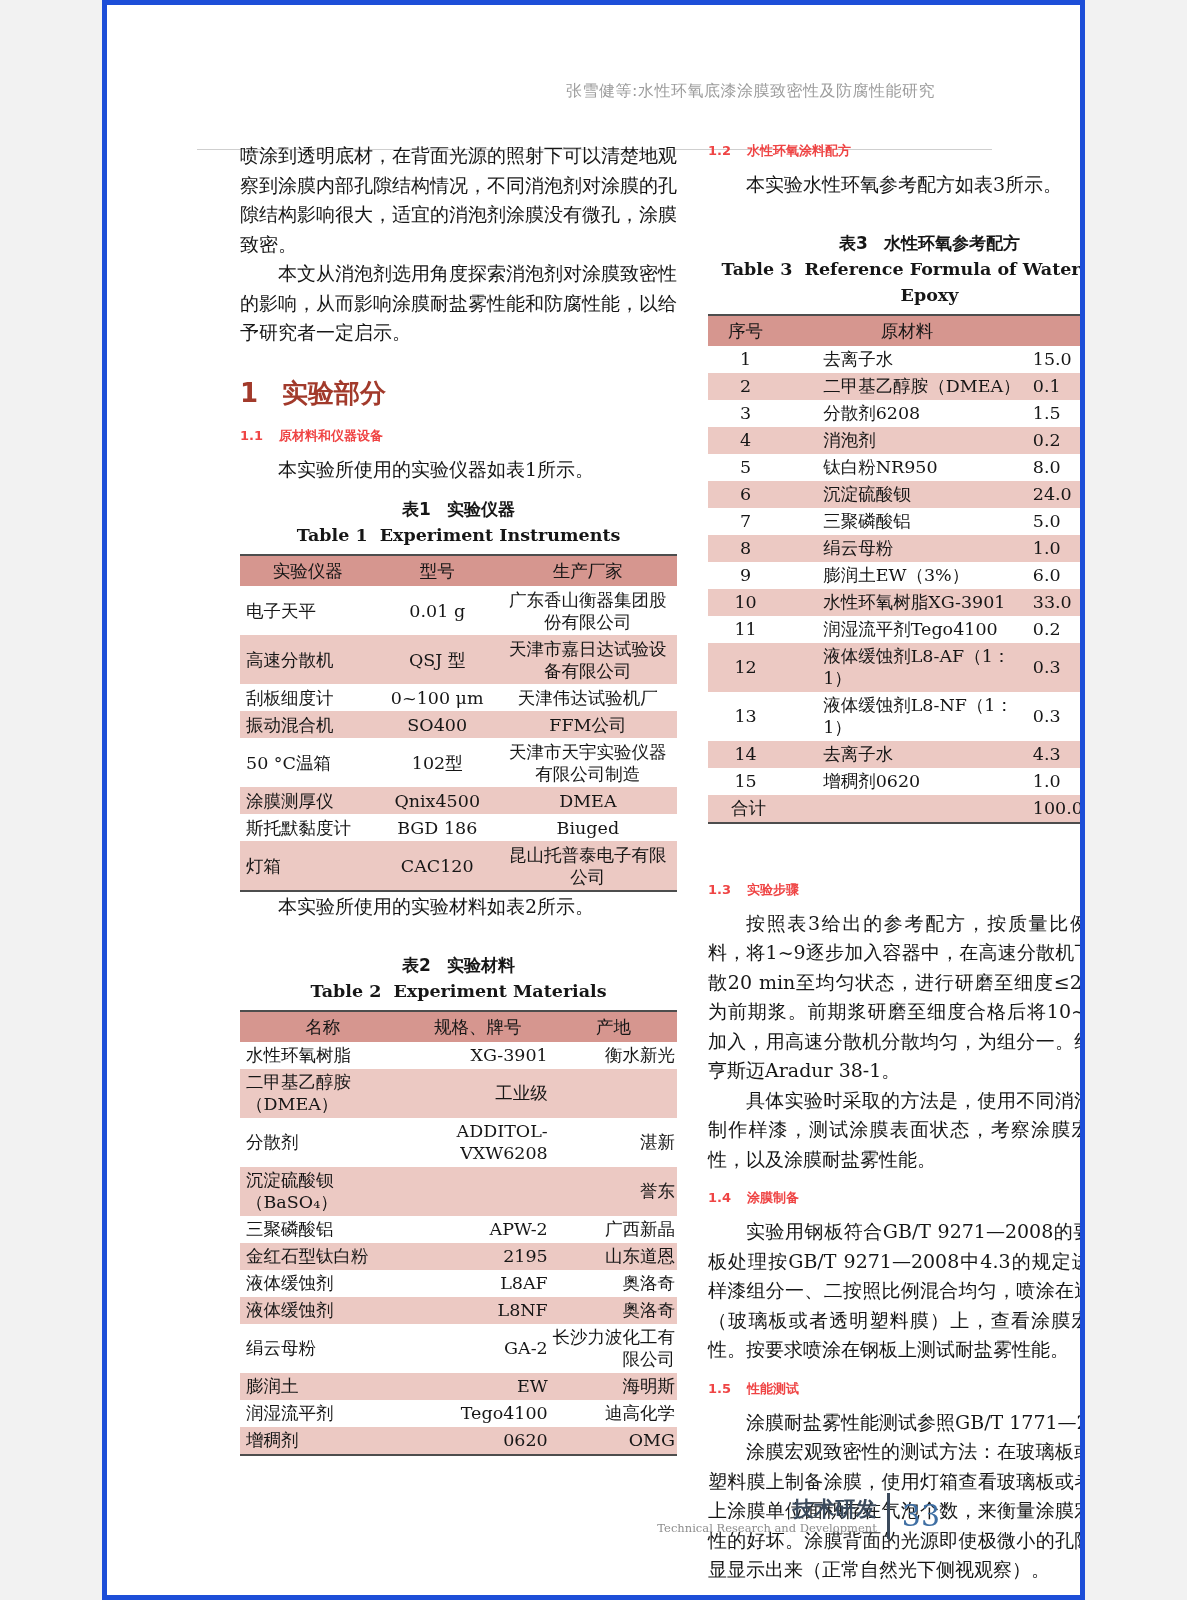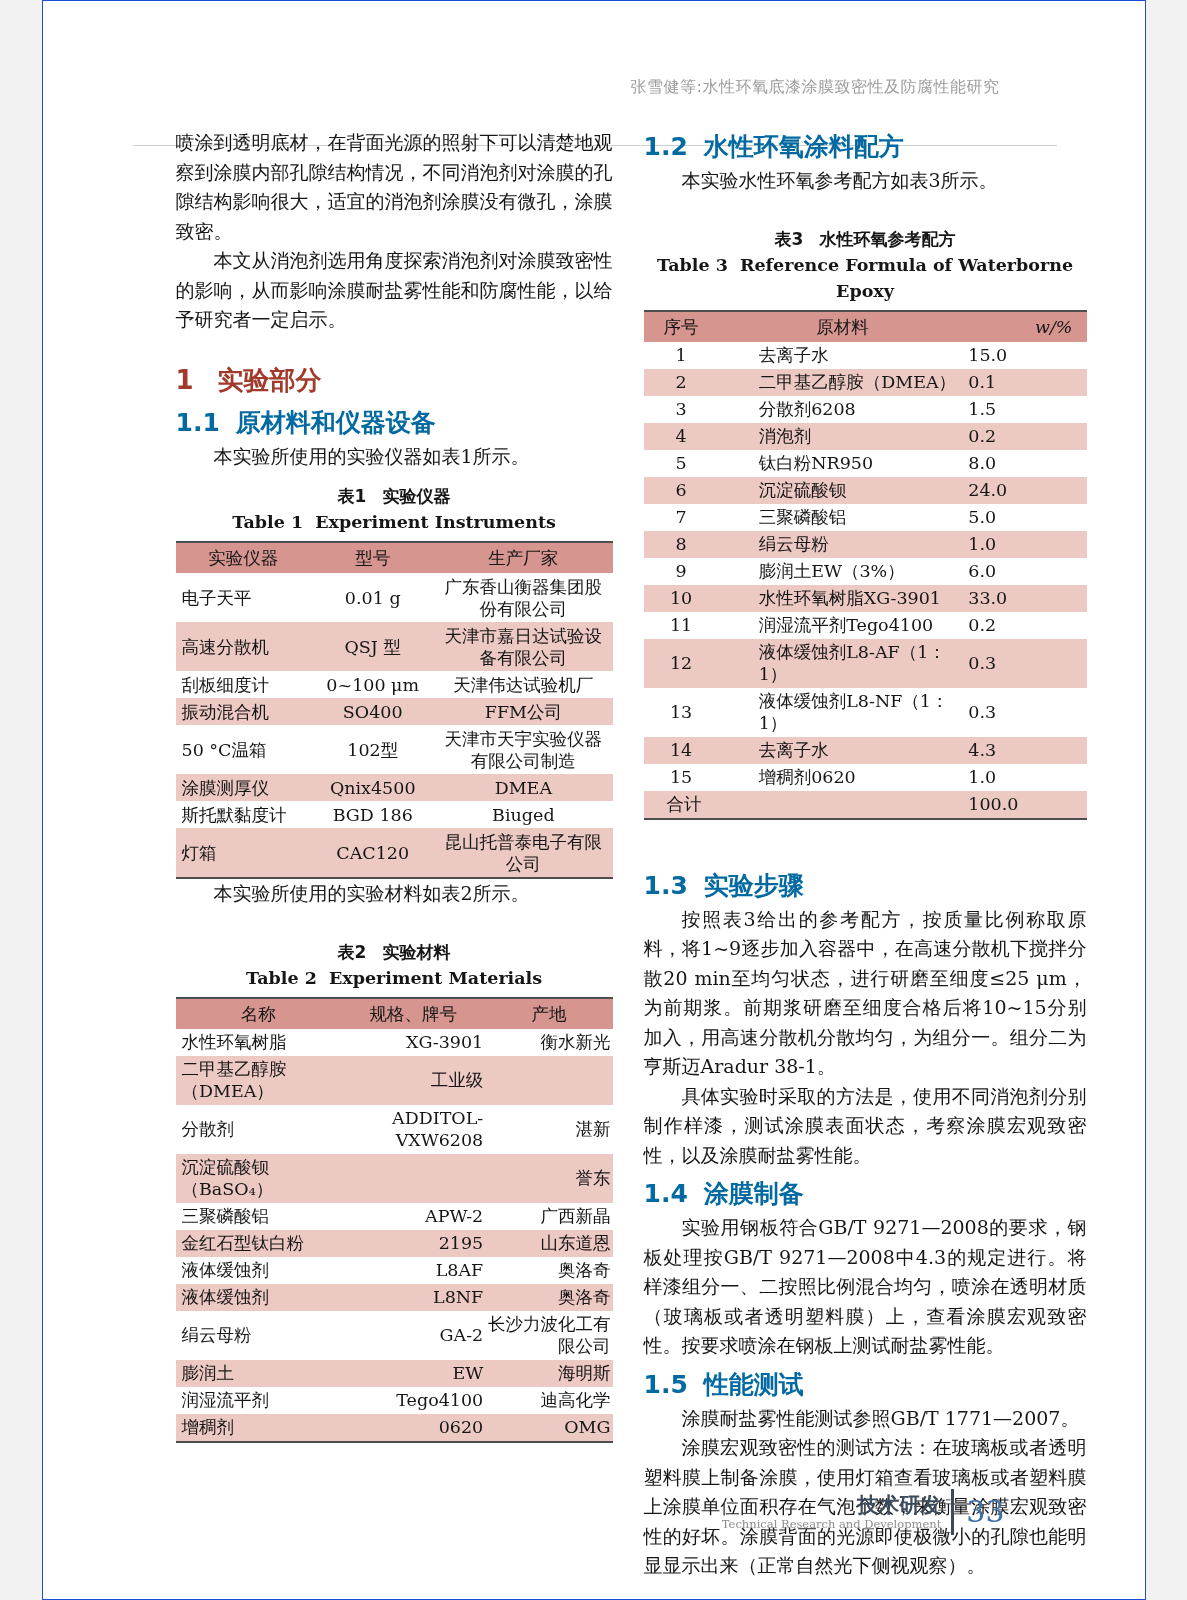--- a/index.html
+++ b/index.html
@@ -1,46 +1,46 @@
 <!DOCTYPE html>
 <html><head>
 <meta charset="utf-8">
 <style>
   html,body { margin:0; padding:0; background:#f2f2f2; }
   .page {
-    position:relative; width:1104px; height:1600px; margin:0 auto;
-    background:#ffffff; border:1px solid #1d4ed8; box-sizing:border-box;
+    position:relative; width:983px; height:1600px; margin:0 auto;
+    background:#ffffff; border:5px solid #1d4ed8; box-sizing:border-box;
     overflow:hidden;
     font-family:"DejaVu Serif","Liberation Serif",serif; color:#161616;
   }
   
   .running-head {
     position:absolute; top:76px; right:145px;
     font-family:"DejaVu Sans","Liberation Sans",sans-serif;
     font-size:16px; color:#9c9c9c; letter-spacing:0.5px;
   }
   .head-rule { position:absolute; top:144px; left:90px; right:88px; border-top:1px solid #cfcfcf; }
 
   
   .col { position:absolute; top:118px; }
   .col-left  { left:133px; width:437px; }
   .col-right { left:601px; width:443px; }
 
   p.body-text { margin:0; font-size:19px; line-height:29.5px; text-align:justify; }
   .indent { text-indent:2em; }
-  .col-left p.first { margin-top:9px; }
+  .col-left p.first { margin-top:18px; }
 
   h1.sec1 {
     margin:26px 0 4px; font-family:"DejaVu Sans","Liberation Sans",sans-serif;
     font-size:26px; font-weight:bold; color:#a23a2b; line-height:38px;
   }
   h1.sec1 .t { margin-left:24px; }
   h2.sec2 {
     margin:10px 0 5px; font-family:"DejaVu Sans","Liberation Sans",sans-serif;
-    font-size:25px; font-weight:bold; color:#0369a1; line-height:28px;
+    font-size:13px; font-weight:bold; color:#ef4444; line-height:28px;
   }
   h2.sec2 .t { margin-left:16px; }
   .col-right h2.sec2:first-child { margin-top:14px; }
   h2.after-table { margin-top:52px; }
 
   
   .cap { text-align:center; margin-top:12px; margin-bottom:6px; }
   .cap-cn { font-family:"DejaVu Sans","Liberation Sans",sans-serif; font-weight:bold; font-size:17px; line-height:26px; }
   .cap-cn .t { margin-left:16px; }
   .cap-en { font-family:"DejaVu Serif","Liberation Serif",serif; font-weight:bold; font-size:17.5px; line-height:26px; }

